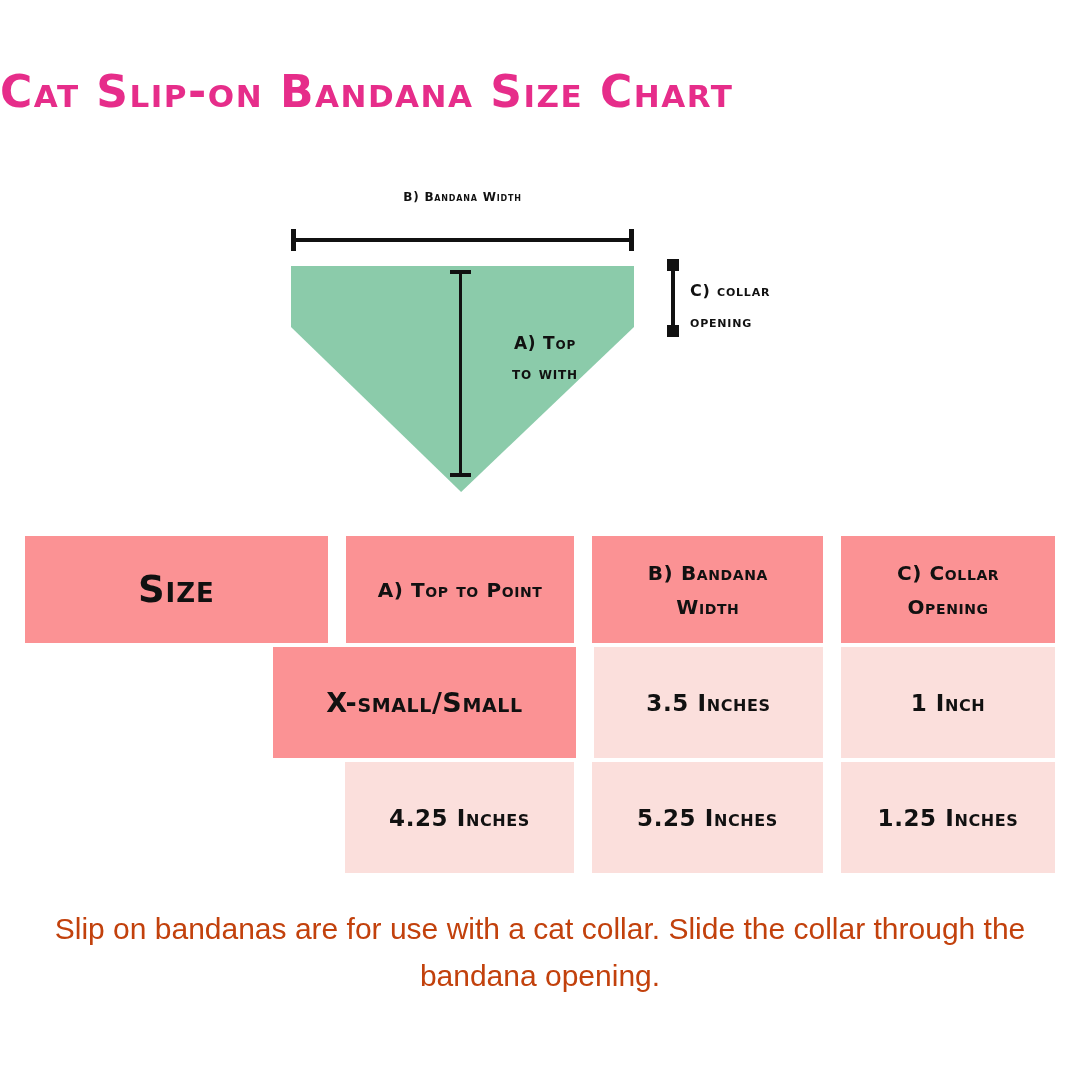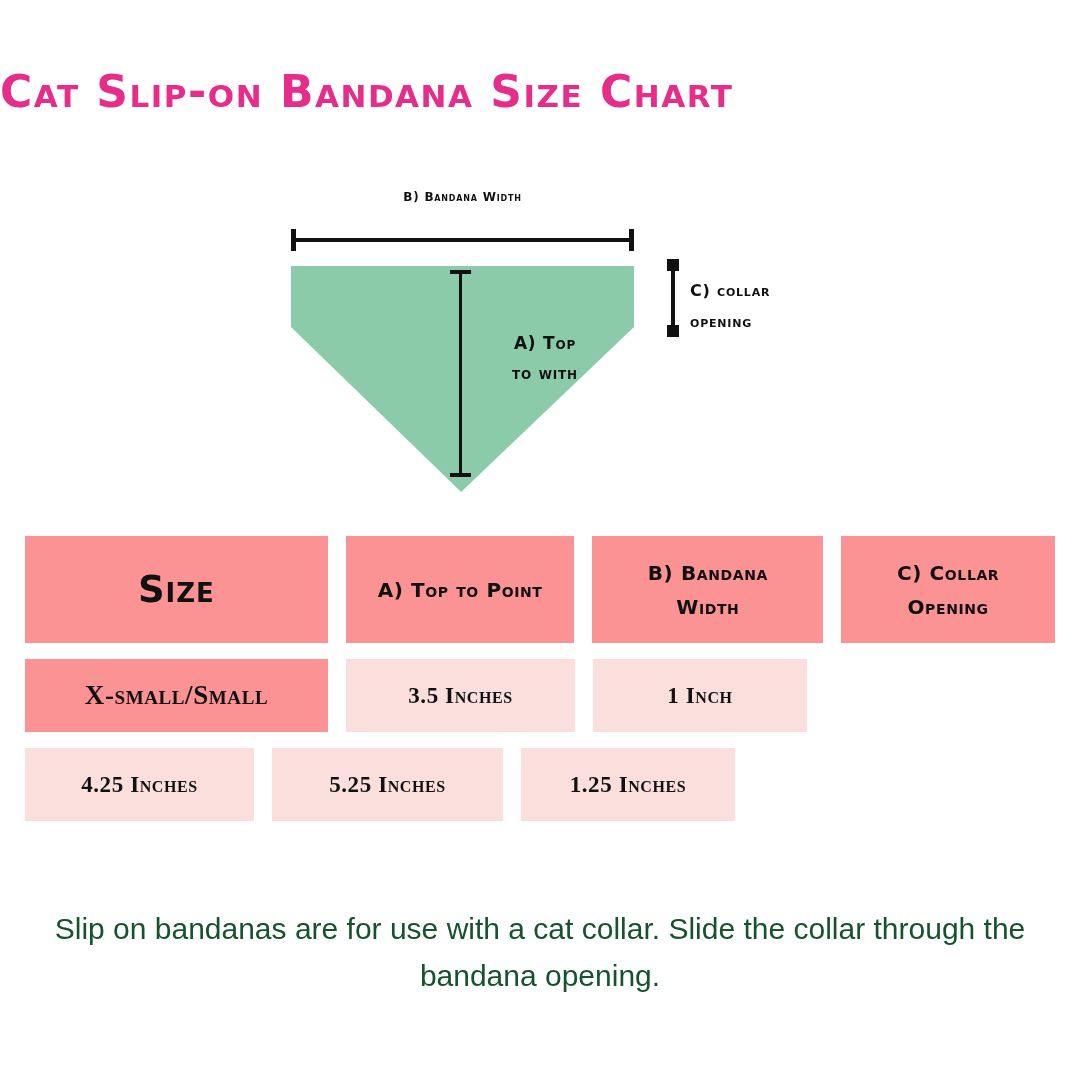--- a/index.html
+++ b/index.html
@@ -163,21 +163,22 @@
   
   .table {
     position: absolute;
     left: 25px;
     top: 536px;
     width: 1030px;
   }
   .trow {
     display: flex;
     gap: 18px;
-    margin-bottom: 16px;
+    margin-bottom: 4px;
+    justify-content: flex-end;
   }
   .cell {
     display: flex;
     align-items: center;
     justify-content: center;
     text-align: center;
     font-family: "DejaVu Sans", sans-serif;
     font-weight: bold;
     font-variant: small-caps;
     color: #111111;
@@ -185,31 +186,31 @@
     padding: 4px 8px;
   }
   .c1 { width: 303px; }
   .c2 { width: 229px; }
   .c3 { width: 231px; }
   .c4 { width: 214px; }
 
   .head .cell  { height: 107px; background: #FB9294; font-size: 20px; letter-spacing: 0.6px; line-height: 34px; }
   .head .c1    { font-size: 37px; letter-spacing: 1px; }
 
-  .body .cell   { height: 73px; background: #FBDFDC; font-size: 23px; letter-spacing: 0.6px; font-family: Liberation Serif, serif; }
+  .body .cell   { height: 111px; background: #FBDFDC; font-size: 23px; letter-spacing: 0.6px; }
   .body .c1     { background: #FB9294; font-size: 27px; letter-spacing: 0.6px; }
 
   
   .footer {
     position: absolute;
     top: 905px;
     left: 40px;
     width: 1000px;
     text-align: center;
-    color: #14532d;
+    color: #c2410c;
     font-family: "Liberation Sans", sans-serif;
     font-size: 30px;
     line-height: 47px;
   }
 </style>
 </head>
 <body>
 
 <div class="title">Cat Slip-on Bandana Size Chart</div>
 

